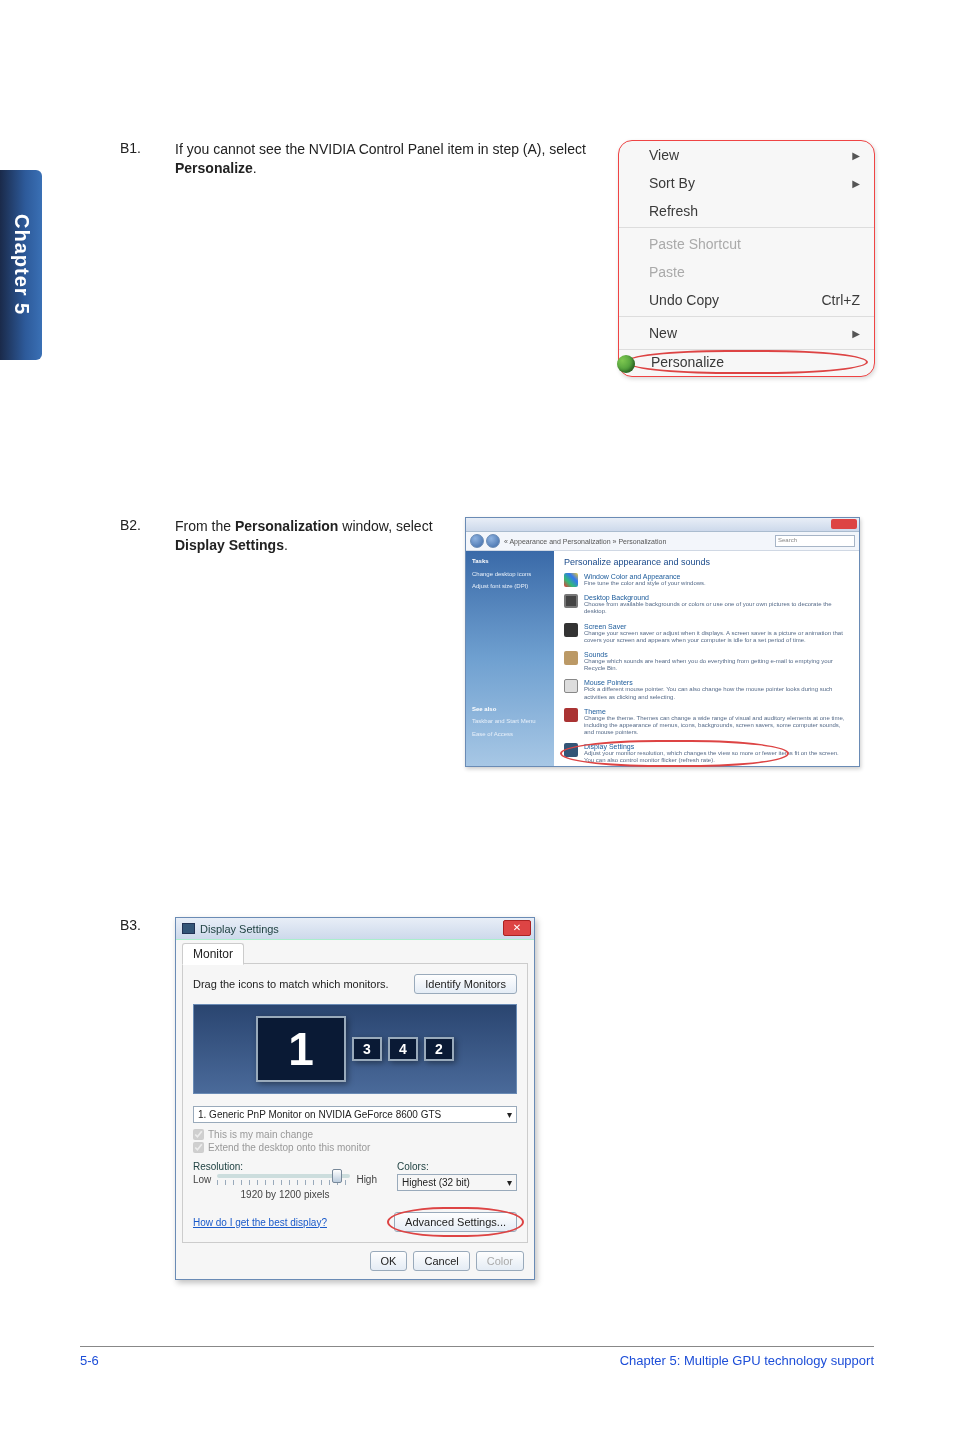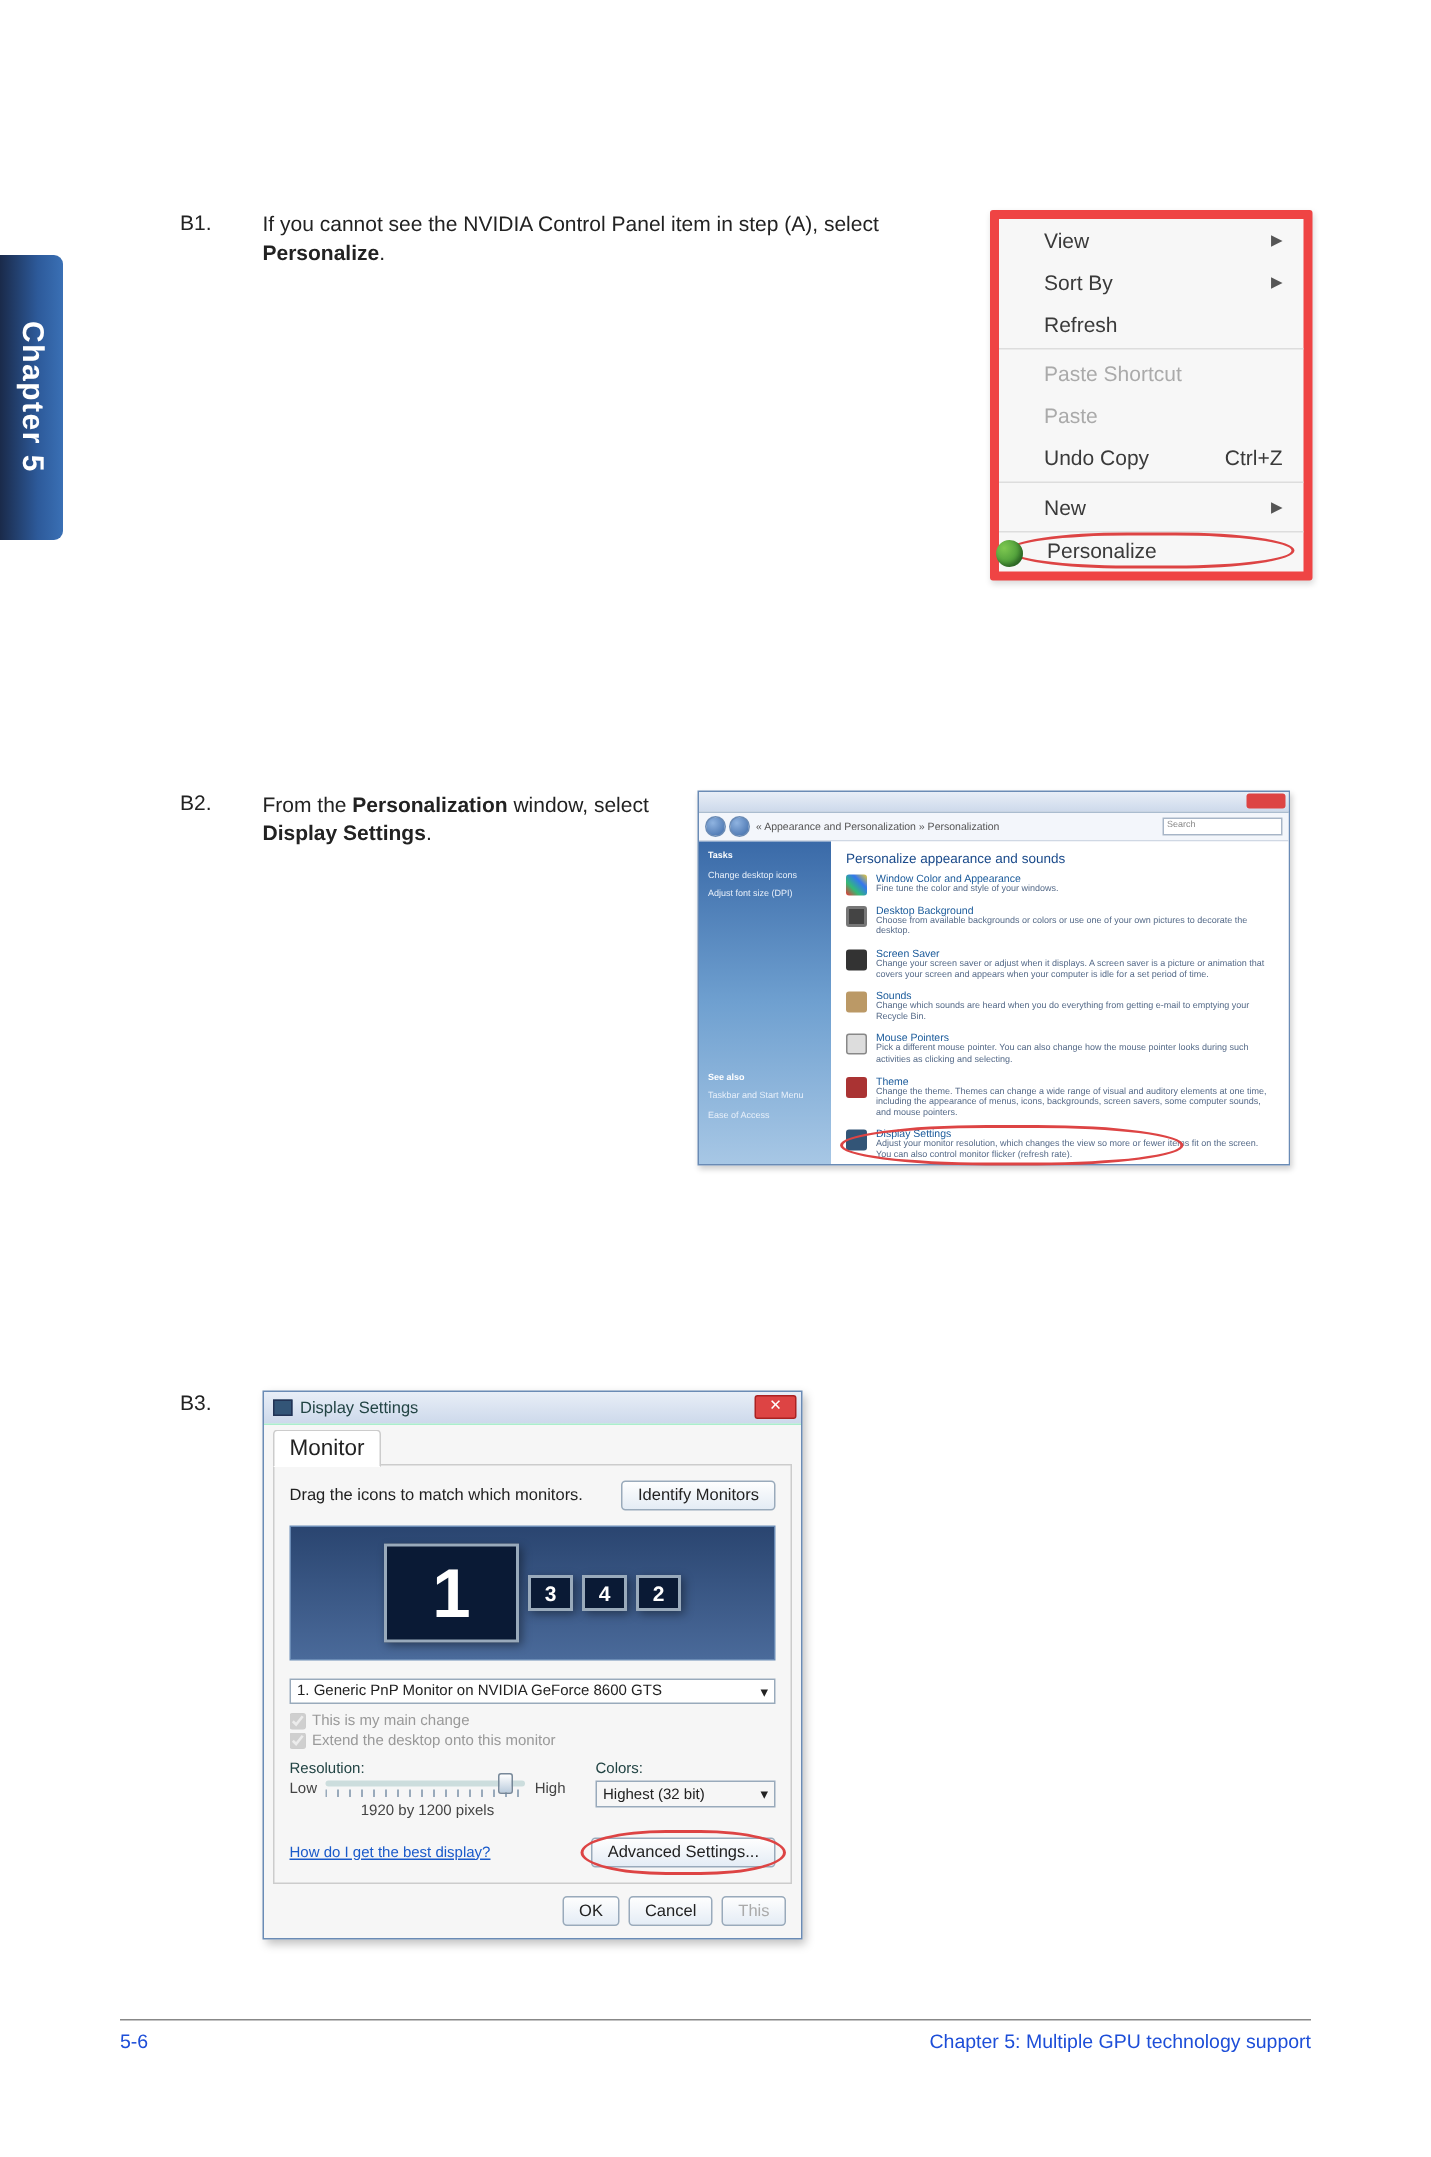--- a/index.html
+++ b/index.html
@@ -51,24 +51,24 @@
     font-size: 14px;
     line-height: 1.35;
     flex: 1;
     padding-right: 10px;
   }
   .step-img {
     flex-shrink: 0;
   }
   
   .ctx-menu {
-    width: 215px;
+    width: 257px;
     background: #f7f7f7;
-    border: 6px solid #ef4444;
-    border-radius: 2px;
+    border: 1px solid #ef4444;
+    border-radius: 14px;
     font-size: 14px;
     color: #3a3a3a;
     box-shadow: 1px 2px 4px rgba(0,0,0,0.15);
   }
   .ctx-item {
     display: flex;
     justify-content: space-between;
     align-items: center;
     padding: 6px 14px 6px 30px;
   }
@@ -192,21 +192,21 @@
     width:13px; height:11px; background:#357; border:1px solid #235; margin-right:5px;
   }
   .ds-close {
     position:absolute; right:3px; top:2px;
     width: 28px; height:16px; background:#d44;
     border:1px solid #a22; border-radius:2px;
     color:#fff; font-size:10px; text-align:center; line-height:14px;
   }
   .ds-tab {
     display:inline-block; border:1px solid #ccc; border-bottom:1px solid #fff;
-    padding:3px 10px; font-size:15px; background:#fff;
+    padding:3px 10px; font-size:12px; background:#fff;
     border-top-left-radius:3px; border-top-right-radius:3px;
     position:relative; top:1px; z-index:1;
   }
   .ds-panel { border:1px solid #ccc; padding:10px; margin-top:-1px;}
   .ds-row1 { display:flex; justify-content:space-between; align-items:center; margin-bottom:10px;}
   .ds-identify {
     border:1px solid #9ab; background:linear-gradient(#fefefe,#e4ecf5);
     padding:3px 10px; border-radius:3px; font-size:11px;
   }
   .ds-monitors {
@@ -473,21 +473,21 @@
               <div class="ds-adv">
                 <span>Advanced Settings...</span>
                 <div class="ds-adv-circle"></div>
               </div>
             </div>
           </div>
         </div>
         <div class="ds-btns">
           <div class="ds-btn">OK</div>
           <div class="ds-btn">Cancel</div>
-          <div class="ds-btn dis">This</div>
+          <div class="ds-btn dis">Color</div>
         </div>
       </div>
     </div>
   </div>
 
 </div>
 
 <div class="footer">
   <span>5-6</span>
   <span>Chapter 5: Multiple GPU technology support</span>

